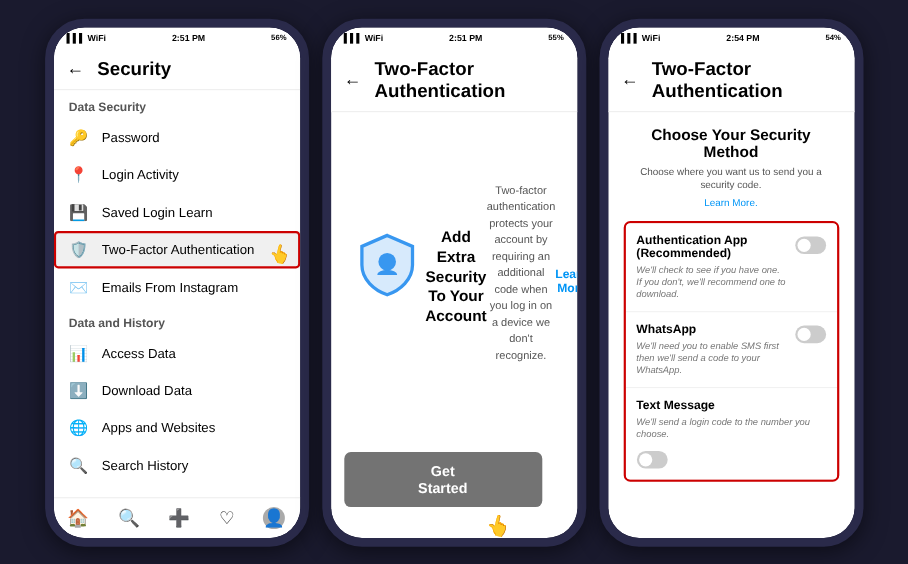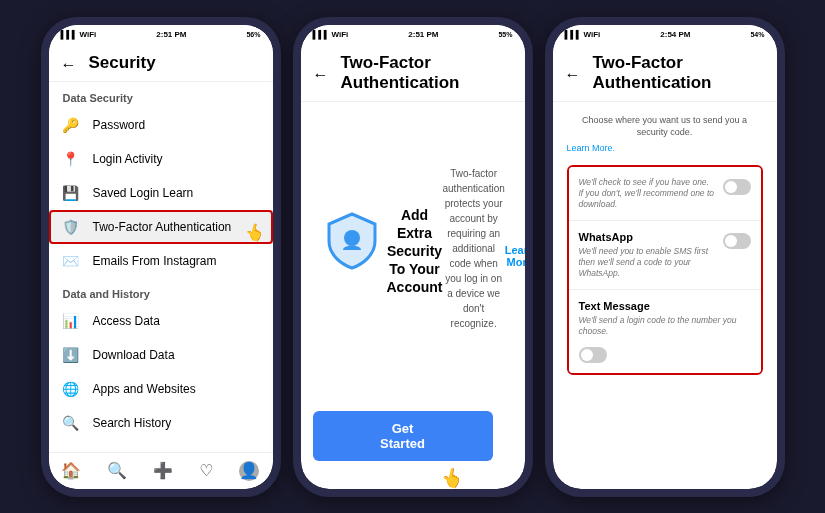--- a/index.html
+++ b/index.html
@@ -155,21 +155,21 @@
       line-height: 1.5;
       margin-bottom: 16px;
     }
     .learn-more-link {
       color: #0095f6;
       font-size: 11px;
       font-weight: 600;
       text-decoration: none;
     }
     .get-started-btn {
-      background: #3b82f6;
+      background: #737373;
       color: #fff;
       border: none;
       border-radius: 6px;
       padding: 10px 60px;
       font-size: 13px;
       font-weight: 600;
       cursor: pointer;
       margin-top: auto;
       margin-bottom: 16px;
       width: 90%;
@@ -200,20 +200,21 @@
     .screen3-desc {
       font-size: 9px;
       color: #555;
       text-align: center;
       margin-bottom: 4px;
       line-height: 1.4;
     }
     .screen3-link {
       color: #0095f6;
       font-size: 9px;
+      text-align: center;
       display: block;
       margin-bottom: 12px;
     }
     .method-options {
       border: 2px solid #cc0000;
       border-radius: 6px;
       overflow: hidden;
     }
     .method-item {
       display: flex;
@@ -386,26 +387,28 @@
           <span>54%</span>
         </span>
       </div>
 
       <div class="app-header">
         <span class="back-arrow">←</span>
         <span class="header-title">Two-Factor Authentication</span>
       </div>
 
       <div class="screen3-content">
+        <div class="screen3-title">Choose Your Security Method</div>
         <div class="screen3-desc">Choose where you want us to send you a security code.</div>
         <a class="screen3-link">Learn More.</a>
 
         <div class="method-options">
           <div class="method-item">
             <div class="method-text">
+              <div class="method-name">Authentication App (Recommended)</div>
               <div class="method-desc">We'll check to see if you have one. If you don't, we'll recommend one to download.</div>
             </div>
             <div class="toggle"></div>
           </div>
           <div class="method-item">
             <div class="method-text">
               <div class="method-name">WhatsApp</div>
               <div class="method-desc">We'll need you to enable SMS first then we'll send a code to your WhatsApp.</div>
             </div>
             <div class="toggle"></div>

